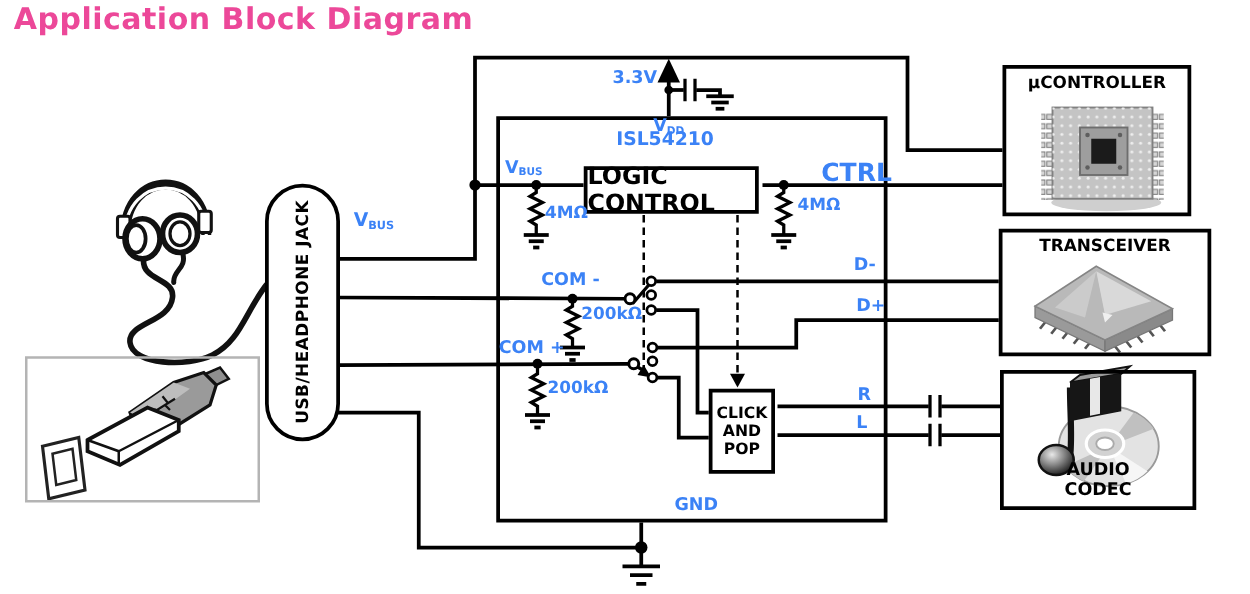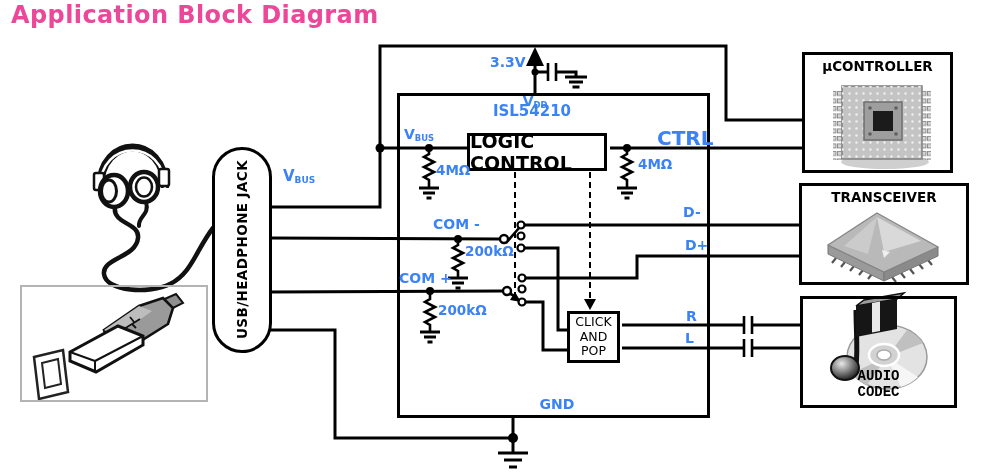--- a/index.html
+++ b/index.html
@@ -10,26 +10,26 @@
   .sub{font-size:0.60em;position:relative;top:2px;}
   .box{position:absolute;border:3px solid #000;box-sizing:border-box;background:transparent;}
   .ctr{transform:translateX(-50%);}
   #title{position:absolute;left:11px;top:1px;font-size:24px;font-weight:bold;color:#ec4899;letter-spacing:0.4px;}
   #jack{position:absolute;left:212px;top:147px;width:60px;height:206px;border:3px solid #000;
         border-radius:30px;background:#fff;box-sizing:border-box;display:flex;align-items:center;justify-content:center;}
   #jack .vtxt{writing-mode:vertical-rl;transform:rotate(180deg);font-weight:bold;font-size:13.5px;letter-spacing:0.4px;}
   #usbframe{position:absolute;left:20px;top:285px;width:188px;height:117px;border:2px solid #b4b4b4;box-sizing:border-box;}
   #lc-box{position:absolute;left:467px;top:133px;width:140px;height:38px;border:3px solid #000;box-sizing:border-box;
           display:flex;align-items:center;justify-content:center;font-weight:bold;font-size:19px;background:#fff;}
-  #cp-box{position:absolute;left:567px;top:311px;width:53px;height:52px;border:3px solid #000;box-sizing:border-box;
-          display:flex;flex-direction:column;align-items:center;justify-content:center;font-weight:normal;font-size:12.5px;
+  #cp-box{position:absolute;left:567px;top:311px;width:53px;height:68px;border:3px solid #000;box-sizing:border-box;
+          display:flex;flex-direction:column;align-items:center;justify-content:center;font-weight:bold;font-size:12.5px;
           line-height:14.5px;background:#fff;text-align:center;}
   .rblock{position:absolute;border:3px solid #000;box-sizing:border-box;text-align:center;}
   .rblock .blabel{font-weight:bold;font-size:13.5px;line-height:15.5px;padding-top:4px;}
-  #codec-label{position:absolute;left:50%;bottom:5px;transform:translateX(-50%);font-weight:bold;font-size:14px;word-spacing:9px;font-family:Liberation Mono, monospace;}
+  #codec-label{position:absolute;left:50%;bottom:5px;transform:translateX(-50%);font-weight:bold;font-size:14px;word-spacing:9px;}
 </style>
 </head>
 <body>
 
 <div id="stage">
 
   <svg width="1000" height="475" viewBox="0 0 1000 475">
     <defs>
       <pattern id="pcbdots" patternUnits="userSpaceOnUse" width="7" height="7">
         <circle cx="2.5" cy="2.5" r="1.2" fill="#efefef"></circle>

